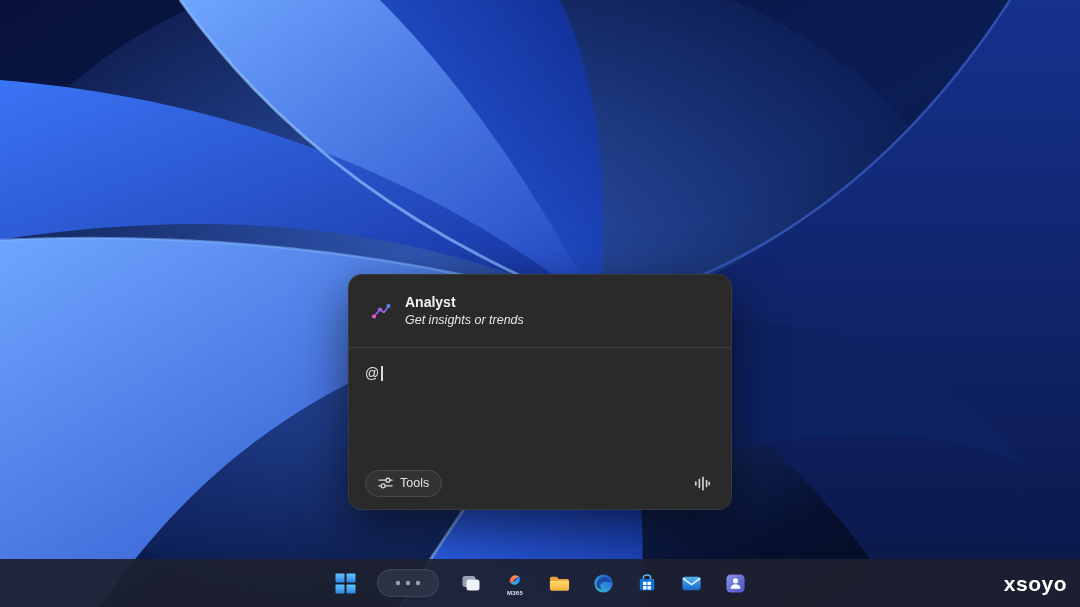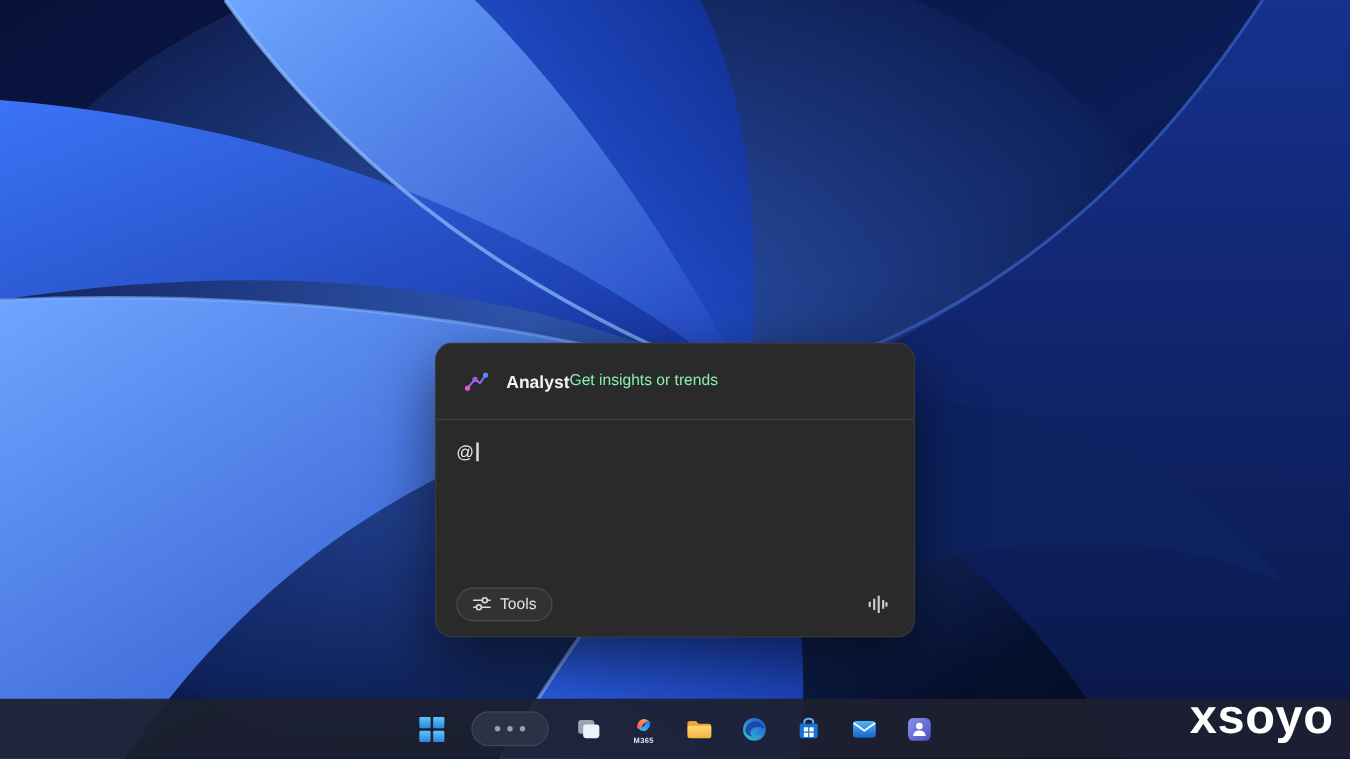--- a/index.html
+++ b/index.html
@@ -22,23 +22,23 @@
     display: flex; flex-direction: column;
     box-sizing: border-box; z-index: 5;
   }
   .agent-list { padding: 10px 8px; display: flex; flex-direction: column; gap: 2px; }
   .agent-row {
     display: flex; align-items: center; gap: 12px;
     padding: 8px 12px; border-radius: 8px; cursor: pointer;
   }
   .agent-row.highlighted { background: #3c3c3c; }
   .agent-icon { width: 24px; height: 24px; flex: 0 0 24px; display: flex; align-items: center; justify-content: center; }
-  .agent-text { display: flex; flex-direction: row; }
+  .agent-text { display: flex; flex-direction: column; }
   .agent-title { font-size: 14px; font-weight: 700; color: #f2f2f2; line-height: 19px; }
-  .agent-sub { font-size: 12.5px; color: #86efac; line-height: 17px; }
+  .agent-sub { font-size: 12.5px; color: #e5e5e5; line-height: 17px; font-style: italic; }
   .divider { height: 1px; background: #3e3e3e; flex: 0 0 1px; }
   .composer { flex: 1; display: flex; flex-direction: column; padding: 16px 16px 12px; box-sizing: border-box; }
   .composer-input { flex: 1; font-size: 14px; color: #e6e6e6; cursor: text; line-height: 18px; }
   .caret {
     display: inline-block; width: 1.5px; height: 15px;
     background: #dcdcdc; margin-left: 2px; vertical-align: text-bottom;
     animation: blink 1.1s step-end infinite;
   }
   @keyframes blink { 50% { opacity: 0; } }
   .composer-bottom { display: flex; align-items: center; justify-content: space-between; height: 28px; }
@@ -63,21 +63,21 @@
   }
   .tb.pill {
     width: 62px; height: 28px; flex-direction: row;
     background: #2c3246; border: 1px solid rgba(255,255,255,0.09);
     border-radius: 14px; margin: 0 8px;
   }
   .m365-label { font-size: 6px; font-weight: 700; color: #e0e4ee; letter-spacing: 0.3px; margin-top: 1px; line-height: 6px; }
 
   .watermark {
     position: absolute; right: 13px; bottom: 11px;
-    font-size: 39px; font-weight: 800; color: #ffffff;
+    font-size: 21px; font-weight: 800; color: #ffffff;
     letter-spacing: 0.5px; z-index: 10;
   }
 </style>
 </head>
 <body>
 
 <svg class="wallpaper" viewBox="0 0 1080 607" preserveAspectRatio="none">
   <defs>
     <linearGradient id="wbg" x1="0" y1="0" x2="1" y2="1">
       <stop offset="0" stop-color="#08123a"></stop>

